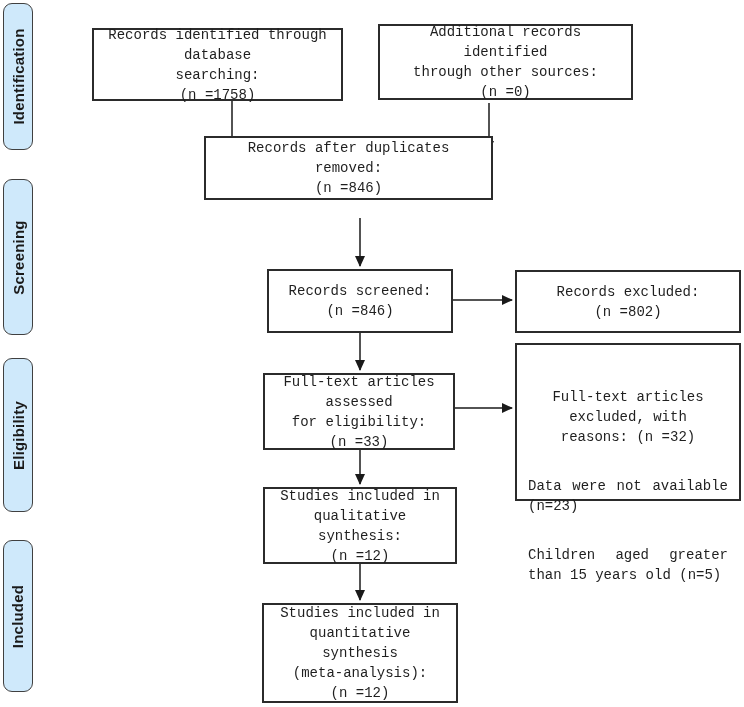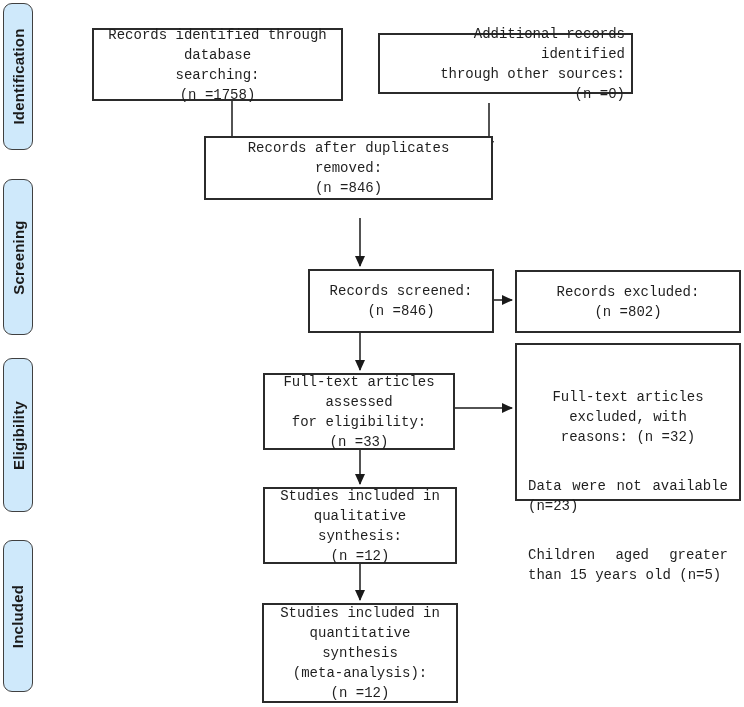--- a/index.html
+++ b/index.html
@@ -68,23 +68,23 @@
     justify-content: center;
     text-align: center;
     font-size: 14px;
     line-height: 20px;
     z-index: 2;
     padding: 2px 6px;
     font-family: Liberation Mono, monospace;
   }
   .btext { white-space: pre-line; }
   .b1 { left: 92px;  top: 28px;  width: 251px; height: 73px; }
-  .b2 { left: 378px; top: 33px;  width: 255px; height: 61px; text-align: right; }
+  .b2 { left: 378px; top: 24px;  width: 255px; height: 76px; }
   .b3 { left: 204px; top: 136px; width: 289px; height: 64px; }
-  .b4 { left: 267px; top: 269px; width: 186px; height: 64px; margin-left: 41px; }
+  .b4 { left: 267px; top: 269px; width: 186px; height: 64px; }
   .b5 { left: 515px; top: 270px; width: 226px; height: 63px; }
   .b6 { left: 263px; top: 373px; width: 192px; height: 77px; }
   .b7 { left: 515px; top: 343px; width: 226px; height: 158px;
         justify-content: flex-start; padding: 9px 11px 4px 11px; }
   .b8 { left: 263px; top: 487px; width: 194px; height: 77px; }
   .b9 { left: 262px; top: 603px; width: 196px; height: 100px; }
 
   .b7h { white-space: pre-line; text-align: center; margin-top: 33px; }
   .b7i { white-space: pre-line; text-align: justify; margin-top: 29px; }
   .b7i.force-just { text-align-last: justify; }

